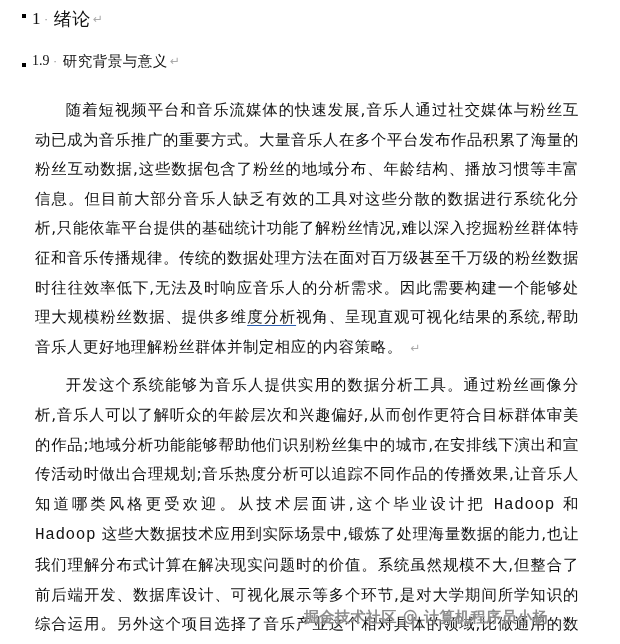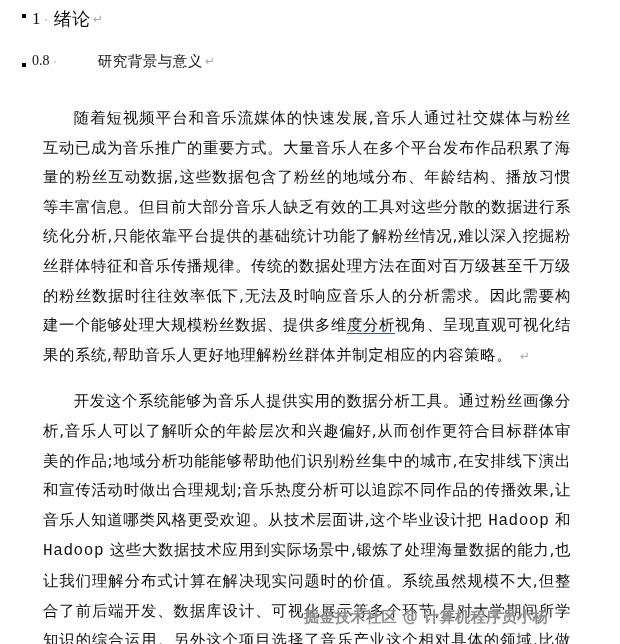--- a/index.html
+++ b/index.html
@@ -57,39 +57,39 @@
     .h2 .num { font-size: 14px; }
     .dot-sep {
       color: #888;
       font-size: 10px;
       margin-right: 6px;
     }
     .title-text {
       letter-spacing: 0.5px;
     }
     .h1 .title-text { font-size: 18px; text-align: right; }
-    .h2 .title-text { font-size: 14.5px; margin-left: 35px; }
+    .h2 .title-text { font-size: 14.5px; }
     .para-mark {
       color: #aaa;
       font-size: 12px;
       margin-left: 2px;
     }
     .body {
       position: absolute;
       left: 27px;
       top: 88px;
       width: 560px;
       font-size: 15.4px;
       line-height: 29.6px;
       letter-spacing: 0.6px;
       text-align: justify;
       text-align-last: left;
     }
     .para {
-      margin: 16px;
+      margin: 8px;
       text-indent: 2em;
     }
     .underline-wavy {
       text-decoration: underline;
       text-decoration-color: #2a5db0;
       text-underline-offset: 3px;
     }
     .latin {
       font-family: Liberation Mono, monospace;
       font-size: 16px;
@@ -122,21 +122,21 @@
   <div class="heading h1">
     <span class="bullet"></span>
     <span class="num">1</span>
     <span class="dot-sep">·</span>
     <span class="title-text">绪论</span>
     <span class="para-mark">↵</span>
   </div>
 
   <div class="heading h2">
     <span class="bullet"></span>
-    <span class="num">0.8</span>
+    <span class="num">1.9</span>
     <span class="dot-sep">·</span>
     <span class="title-text">研究背景与意义</span>
     <span class="para-mark">↵</span>
   </div>
 
   <div class="body">
     <p class="para">
       <span>随着短视频平台和音乐流媒体的快速发展,音乐人通过社交媒体与粉丝互动已成为音乐推广的重要方式。大量音乐人在多个平台发布作品积累了海量的粉丝互动数据,这些数据包含了粉丝的地域分布、年龄结构、播放习惯等丰富信息。但目前大部分音乐人缺乏有效的工具对这些分散的数据进行系统化分析,只能依靠平台提供的基础统计功能了解粉丝情况,难以深入挖掘粉丝群体特征和音乐传播规律。传统的数据处理方法在面对百万级甚至千万级的粉丝数据时往往效率低下,无法及时响应音乐人的分析需求。因此需要构建一个能够处理大规模粉丝数据、提供多维</span><span class="underline-wavy">度分析</span><span>视角、呈现直观可视化结果的系统,帮助音乐人更好地理解粉丝群体并制定相应的内容策略。</span>
       <span class="para-mark">↵</span>
     </p>

